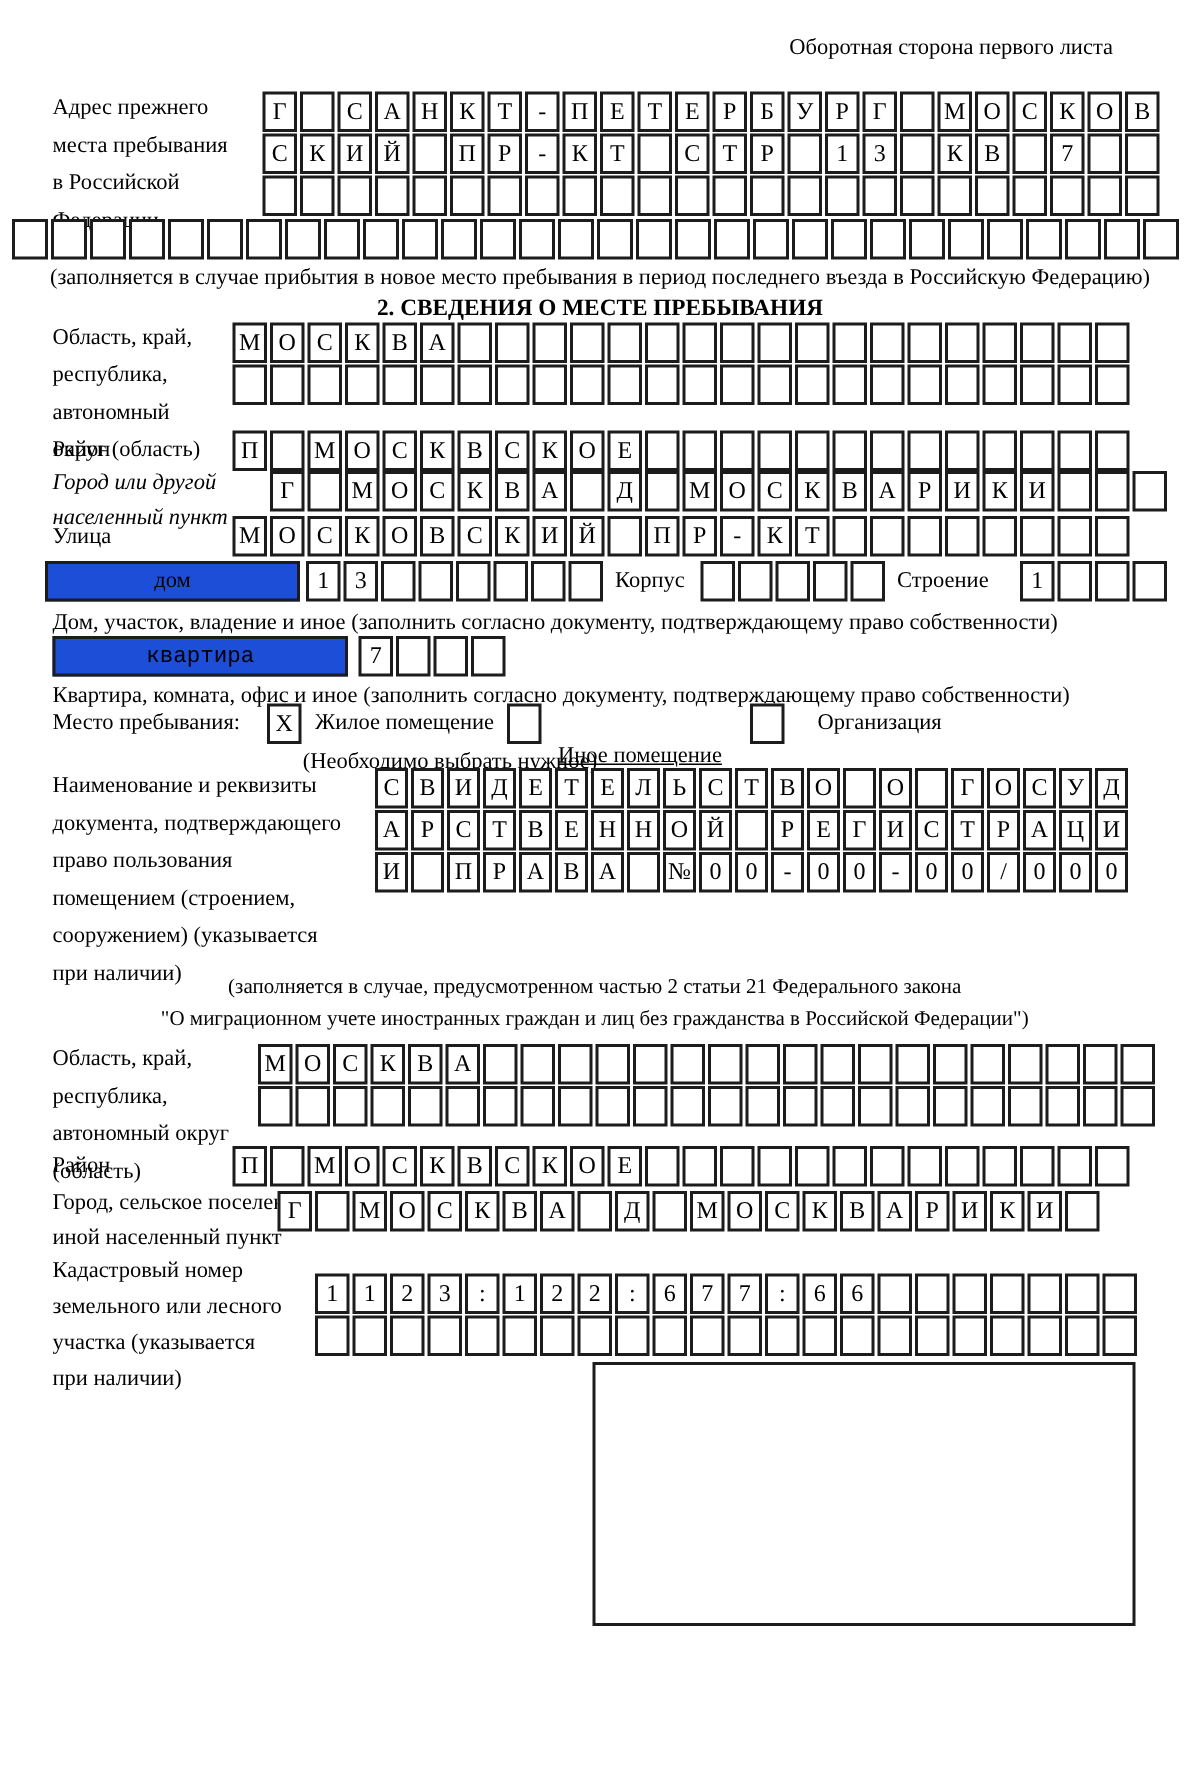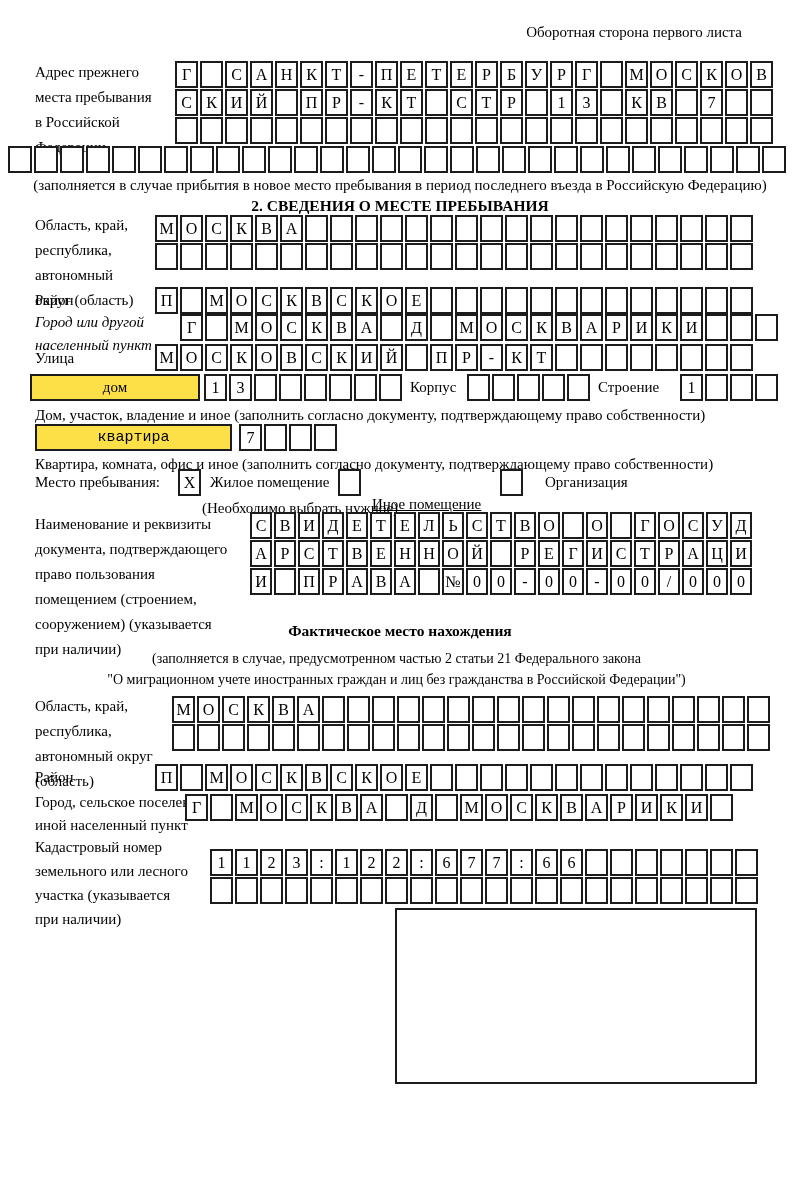--- a/index.html
+++ b/index.html
@@ -22,21 +22,21 @@
   .lbl{font-size:15px;line-height:25px;}
   .lbl .lbl-line{white-space:nowrap;}
   .inline-lbl{font-size:15px;line-height:27px;white-space:nowrap;}
   .note{font-size:15px;line-height:18px;}
   .center{text-align:center;}
   .heading{font-size:15.5px;font-weight:bold;text-align:center;width:100%;}
   .hdr{font-size:15px;}
   
   .labelbox{
     height:23px;border:2px solid #1c1c1c;display:flex;align-items:center;justify-content:center;
-    font-size:15px;background:#fde047;
+    font-size:15px;background:#1d4ed8;
   }
   .stampbox{border:2px solid #1c1c1c;background:#fff;}
 </style>
 </head>
 <body>
 
 <div class="page">
 
   <div class="abs hdr" style="top:24px;right:58px;">Оборотная сторона первого листа</div>
 
@@ -429,21 +429,20 @@
         <span class="cbox">-</span>
         <span class="cbox">0</span>
         <span class="cbox">0</span>
         <span class="cbox">/</span>
         <span class="cbox">0</span>
         <span class="cbox">0</span>
         <span class="cbox">0</span>
       </div>
   </div>
 
-  <div class="abs heading" style="left:0;top:622px;">Фактическое место нахождения</div>
   <div class="abs center" style="left:0;top:648px;width:793px;font-size:14px;line-height:21px;">
       <div class="lbl-line">(заполняется в случае, предусмотренном частью 2 статьи 21 Федерального закона</div>
       <div class="lbl-line">"О миграционном учете иностранных граждан и лиц без гражданства в Российской Федерации")</div>
     </div>
 
   <div class="abs lbl" style="left:35px;top:694px;">
       <div class="lbl-line">Область, край,</div>
       <div class="lbl-line">республика,</div>
       <div class="lbl-line">автономный округ</div>
       <div class="lbl-line">(область)</div>

